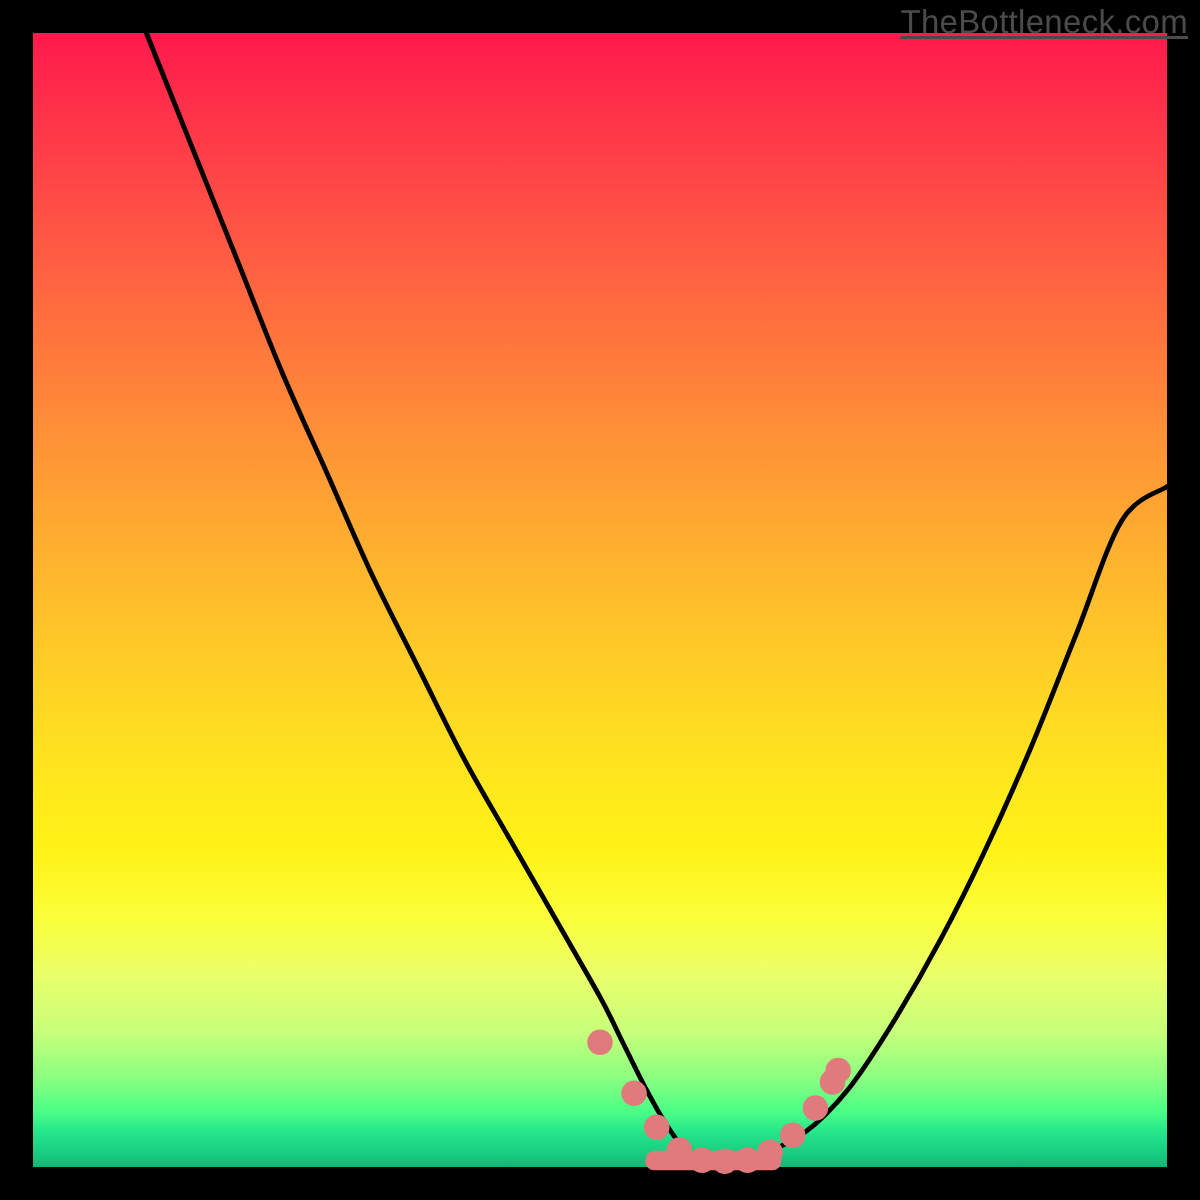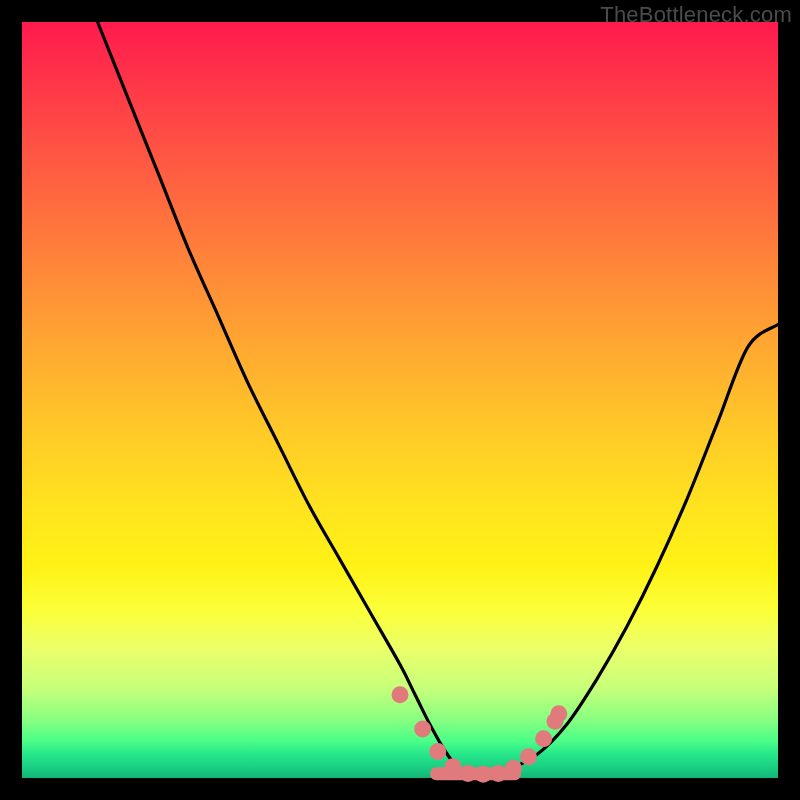--- a/index.html
+++ b/index.html
@@ -47,20 +47,21 @@
     );
   }
   .watermark {
     position: absolute;
     top: 2px;
     right: 8px;
     color: #4b4b4b;
     font-size: 22px;
     font-weight: 400;
     letter-spacing: 0.2px;
+    text-decoration: underline;
   }
   svg.curves {
     position: absolute;
     top: 0;
     left: 0;
     width: 756px;
     height: 756px;
     overflow: visible;
   }
   .curve-line {

